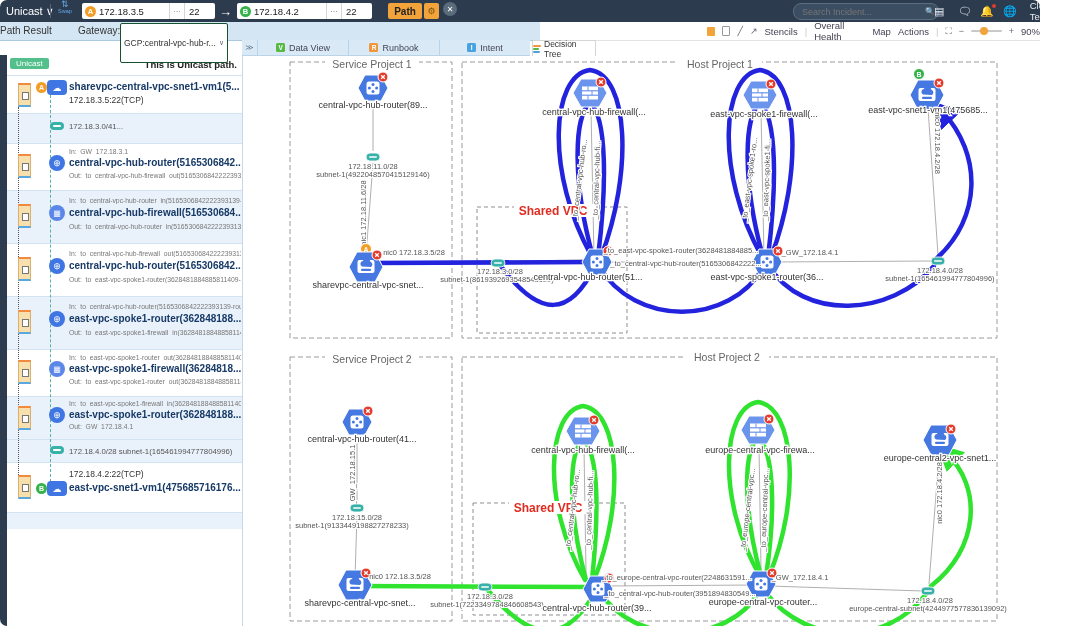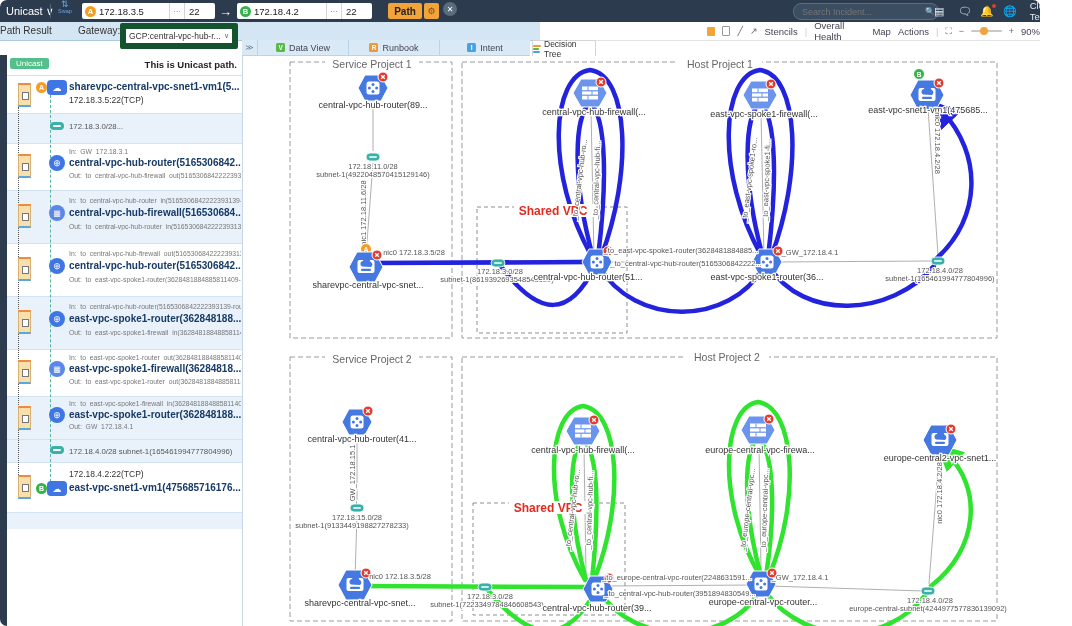--- a/index.html
+++ b/index.html
@@ -27,21 +27,21 @@
   .searchpill input{flex:1;background:transparent;border:none;outline:none;color:#9fb0c0;font-size:9px;font-family:"Liberation Sans",sans-serif;}
   .tb-ico{position:absolute;top:0;height:22px;display:flex;align-items:center;font-size:11px;color:#e8eef4;}
   .belldot{position:absolute;top:4px;right:-2px;width:4px;height:4px;border-radius:50%;background:#e23b2c;}
   .acct{font-size:9.5px;margin-left:13px;}
 
   
   .row2blue{position:absolute;left:0;top:22px;width:540px;height:18px;background:#d4e6f3;border-bottom:1px solid #a9c9e1;z-index:25;}
   .row2white{position:absolute;left:540px;top:22px;width:532px;height:18px;background:#fff;border-bottom:1px solid #e3e3e3;z-index:25;}
   .pathresult{position:absolute;left:0;top:25px;font-size:10px;color:#333;z-index:26;}
   .gwlabel{position:absolute;left:78px;top:25px;font-size:10px;color:#333;z-index:26;}
-  .gwselect{position:absolute;left:120px;top:23px;width:100px;height:14px;background:#fff;border:6px solid #14532d;border-radius:2px;font-size:8.5px;color:#333;display:flex;align-items:center;padding:0 3px;gap:3px;z-index:26;justify-content:center;}
+  .gwselect{position:absolute;left:120px;top:23px;width:100px;height:14px;background:#fff;border:1px solid #14532d;border-radius:2px;font-size:8.5px;color:#333;display:flex;align-items:center;padding:12px 3px;gap:3px;z-index:26;justify-content:center;}
   .gwselect .gv{flex:1;white-space:nowrap;overflow:hidden;}
   .maptools{position:absolute;left:707px;top:22px;height:18px;display:flex;align-items:center;gap:7px;font-size:9.5px;color:#445;z-index:26;}
   .sq1{width:9px;height:9px;background:#f2a33a;border-radius:1px;}
   .sq2{width:8px;height:8px;border:1px solid #999;border-radius:1px;background:#fff;}
   .toolglyph{font-size:9px;color:#667;}
   .vbar{color:#ccc;}
   .slider{width:36px;height:2px;background:#c9c9c9;border-radius:1px;position:relative;}
   .knob{position:absolute;left:9px;top:-3px;width:8px;height:8px;border-radius:50%;background:#f2a33a;}
 
   
@@ -208,21 +208,21 @@
       <span class="pbadge ab-a" style="top:6px;">A</span>
       <span class="ic-vm" style="top:4px;">☁</span>
       <div class="nm" style="top:5px;">sharevpc-central-vpc-snet1-vm1(5...</div>
       <div class="sub" style="top:19px;">172.18.3.5:22(TCP)</div>
     </div>
 
     <div class="prow bg-b" style="top:58px;height:30px;">
       <span class="ic-subnet" style="top:8px;">
           <i></i>
         </span>
-      <div class="sntext" style="top:8px;">172.18.3.0/28...</div>
+      <div class="sntext" style="top:8px;">172.18.3.0/41...</div>
     </div>
 
     <div class="prow bg-w" style="top:88px;height:47px;">
       <div class="marker" style="top:10px;">
           <span class="mbox"></span>
         </div>
       <span class="ic ic-router" style="top:11px;">⊕</span>
       <div class="in" style="top:4px;">In:_GW_172.18.3.1</div>
       <div class="nm" style="top:13px;">central-vpc-hub-router(5165306842...</div>
       <div class="out" style="top:28px;">Out:_to_central-vpc-hub-firewall_out(5165306842222393139-firewall)</div>

